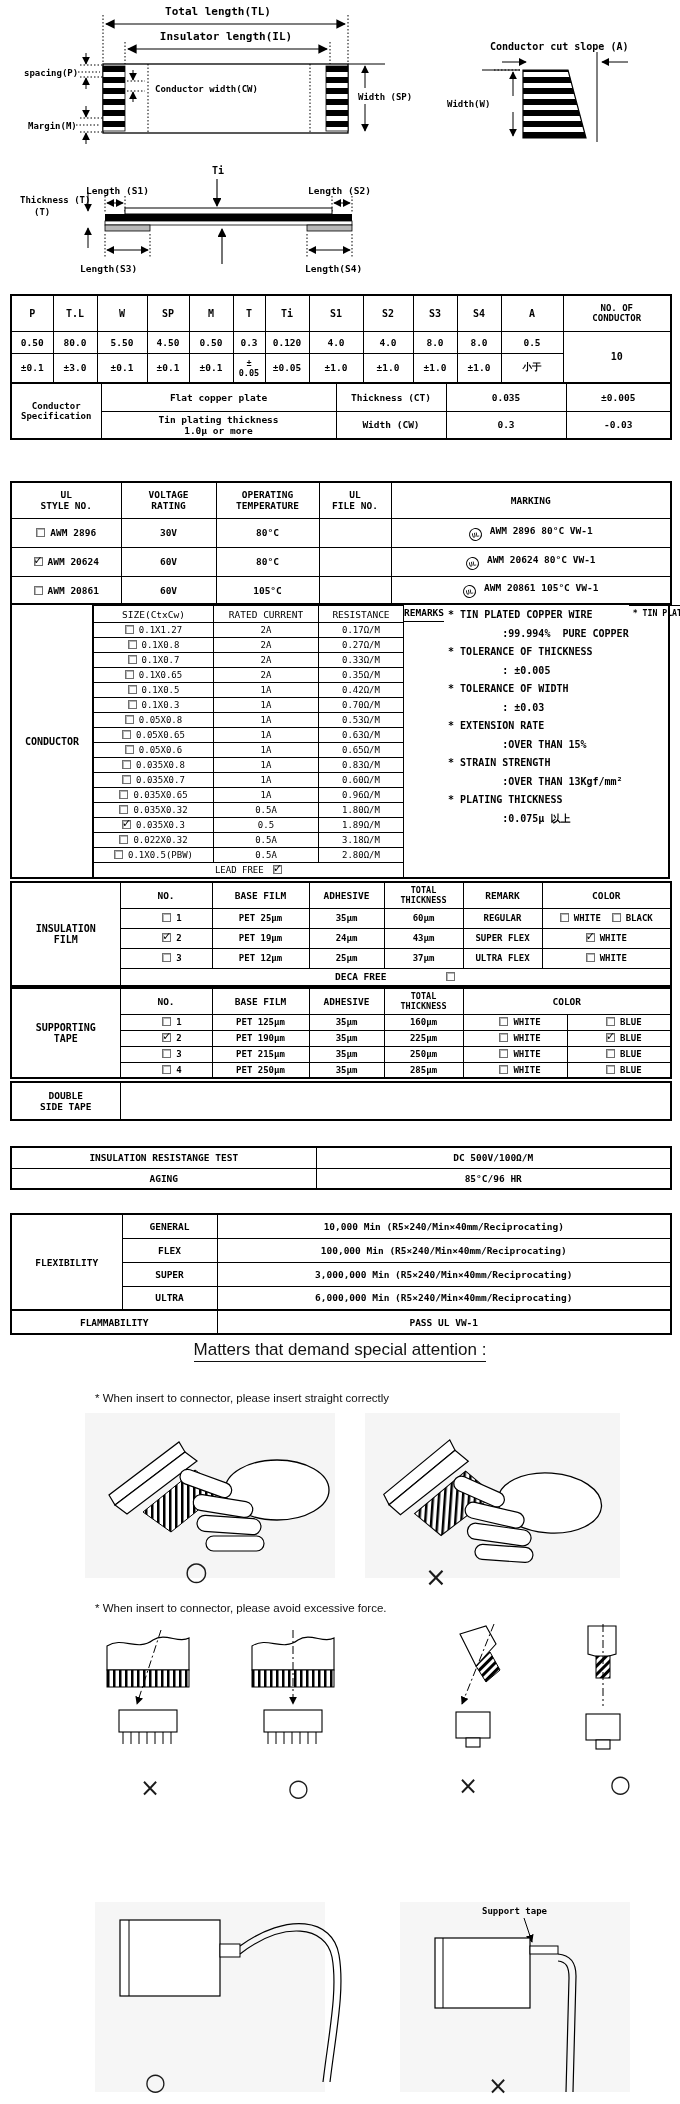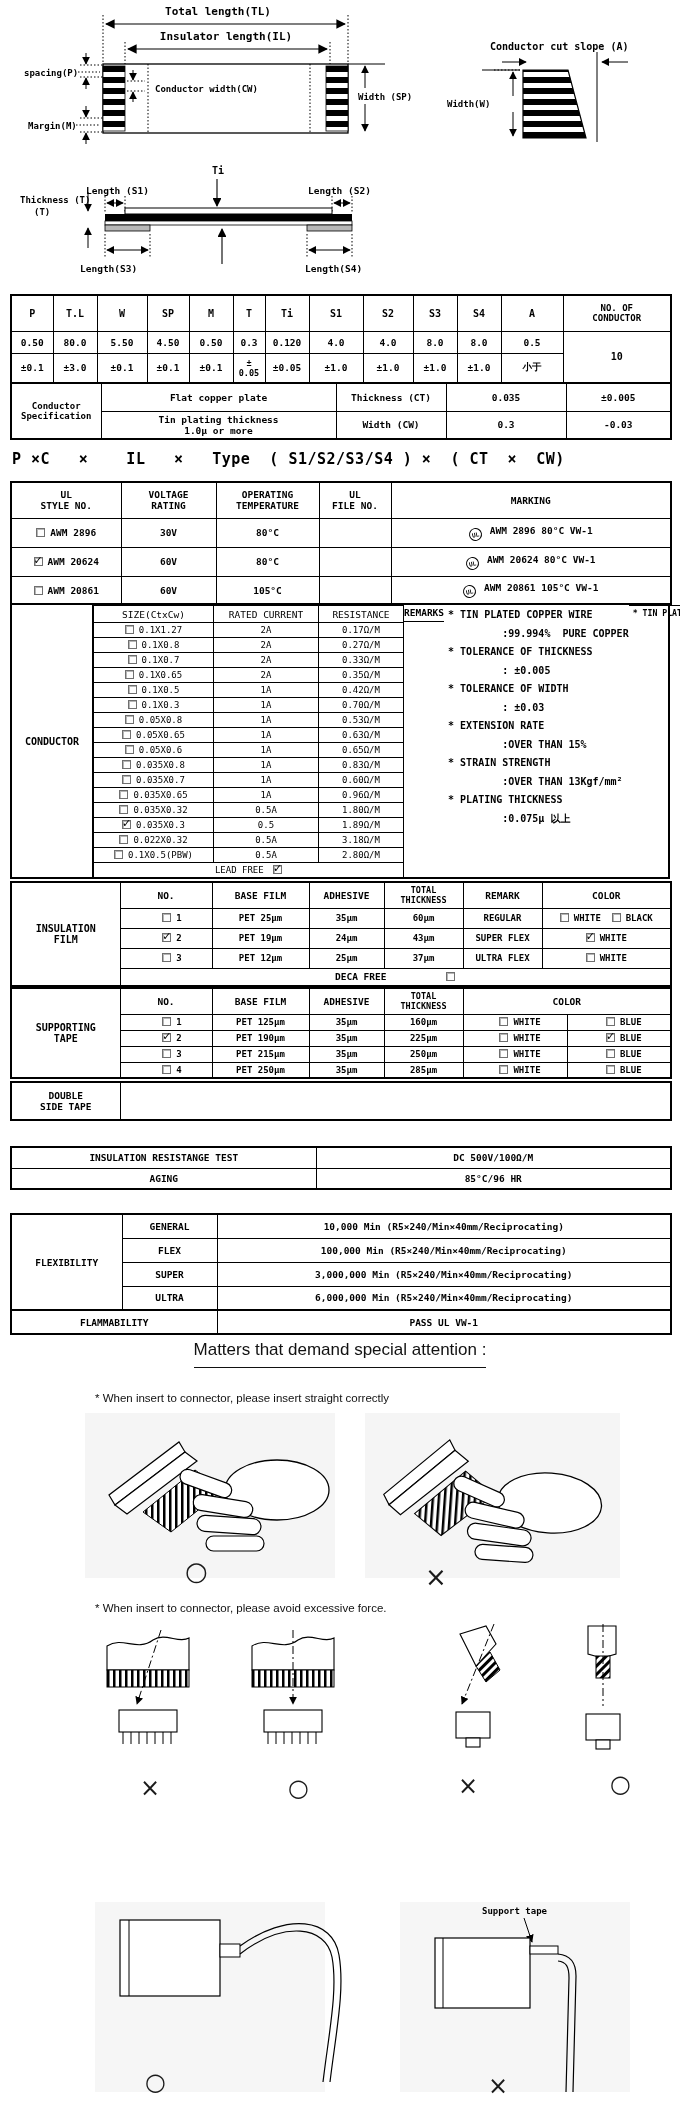--- a/index.html
+++ b/index.html
@@ -72,21 +72,21 @@
   .tests td { height: 21px; }
   .flex-t td { height: 24px; }
   .flam td { height: 24px; }
 
   
   .formula { font-size: 15px; font-weight: bold; white-space: pre; letter-spacing: 0.5px; }
 
   
   .att-title { width: 680px; text-align: center; font-family: "Liberation Sans", sans-serif;
                font-size: 17px; color: #111; }
-  .att-title span { border-bottom: 1.5px solid #111; padding-bottom: 8px; }
+  .att-title span { border-bottom: 1.5px solid #111; padding-bottom: 2px; }
   .note { font-family: "Liberation Sans", sans-serif; font-size: 11.5px; color: #111; }
 
   .svgt { font-family: "DejaVu Sans Mono", monospace; font-weight: bold; fill: #000; }
   .mark { font-family: "DejaVu Sans", sans-serif; fill: #1a1a1a; }
 </style>
 </head>
 <body>
 
 <div class="page">
 
@@ -291,21 +291,20 @@
         <td class="al pl">Tin plating thickness
 1.0μ or more</td>
         <td class="al">Width (CW)</td>
         <td>0.3</td>
         <td>-0.03</td>
       </tr>
     </tbody>
       </table>
   </div>
 
-  <div class="abs formula" style="top:450px;left:12px">P ×C   ×    IL   ×   Type  ( S1/S2/S3/S4 ) ×  ( CT  ×  CW)</div>
 
   <table class="t ul abs" style="top:481px;left:10px;width:660px">
     <colgroup>
         <col style="width:110px">
         <col style="width:95px">
         <col style="width:103px">
         <col style="width:72px">
         <col style="width:280px">
       </colgroup>
     <tbody>

